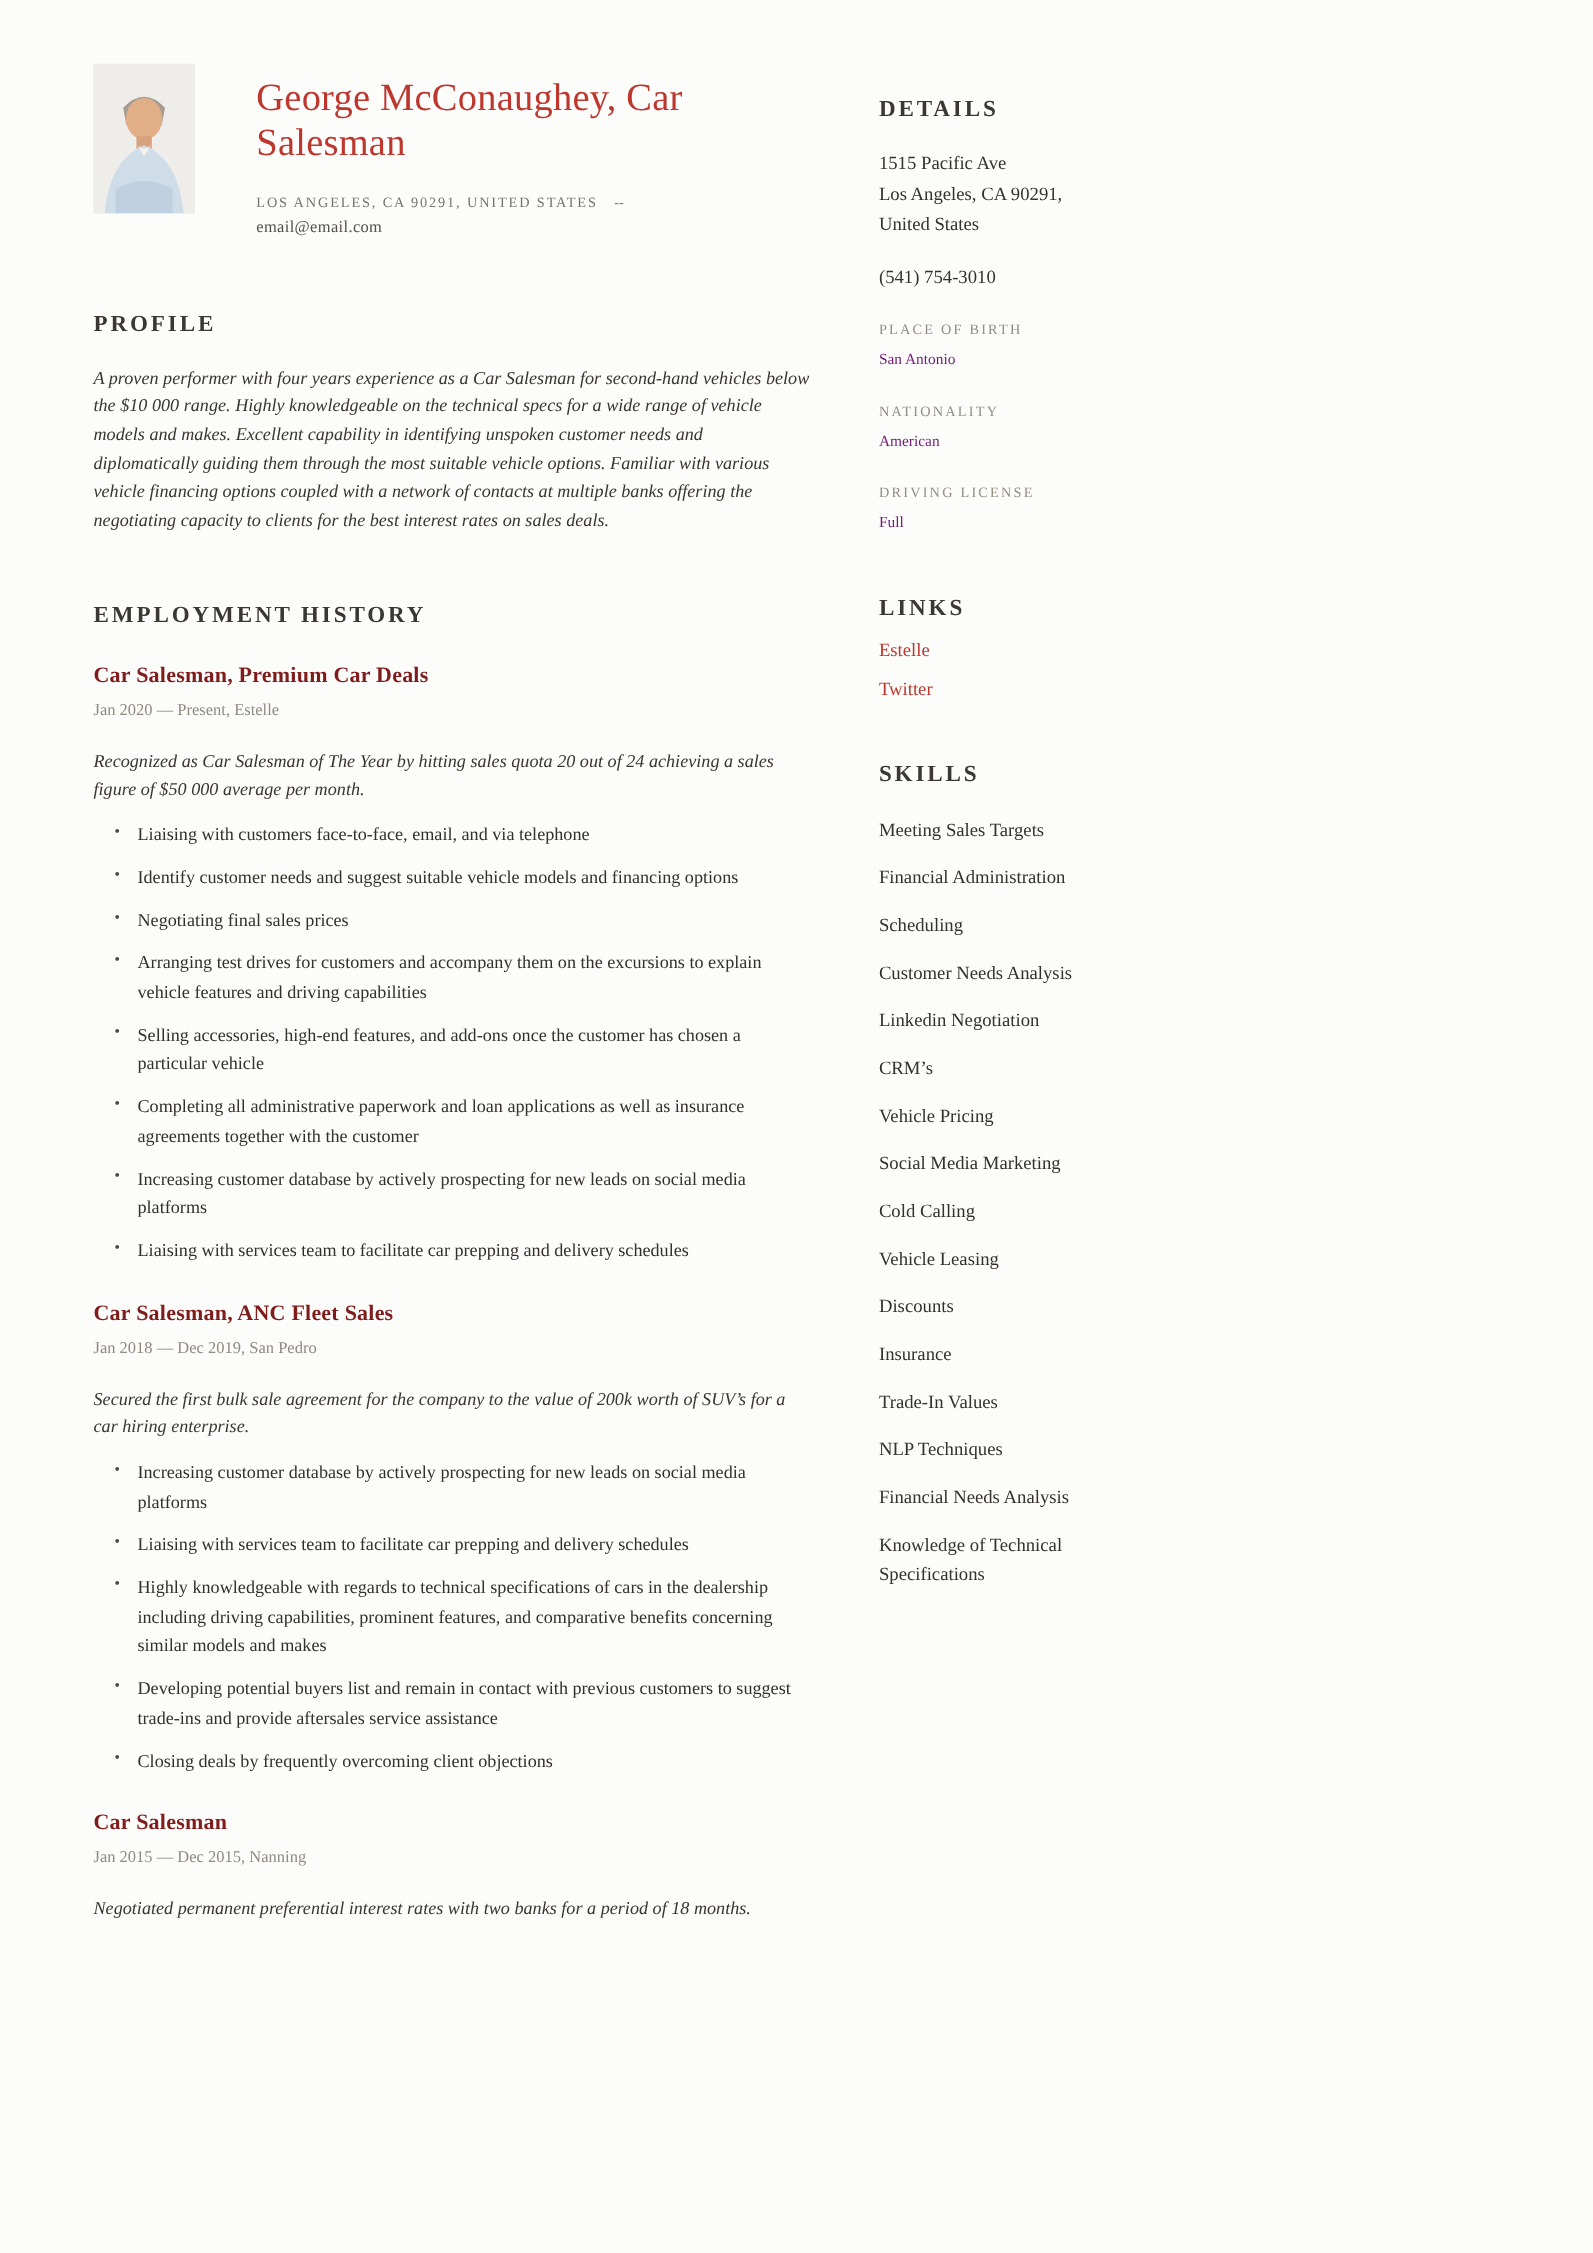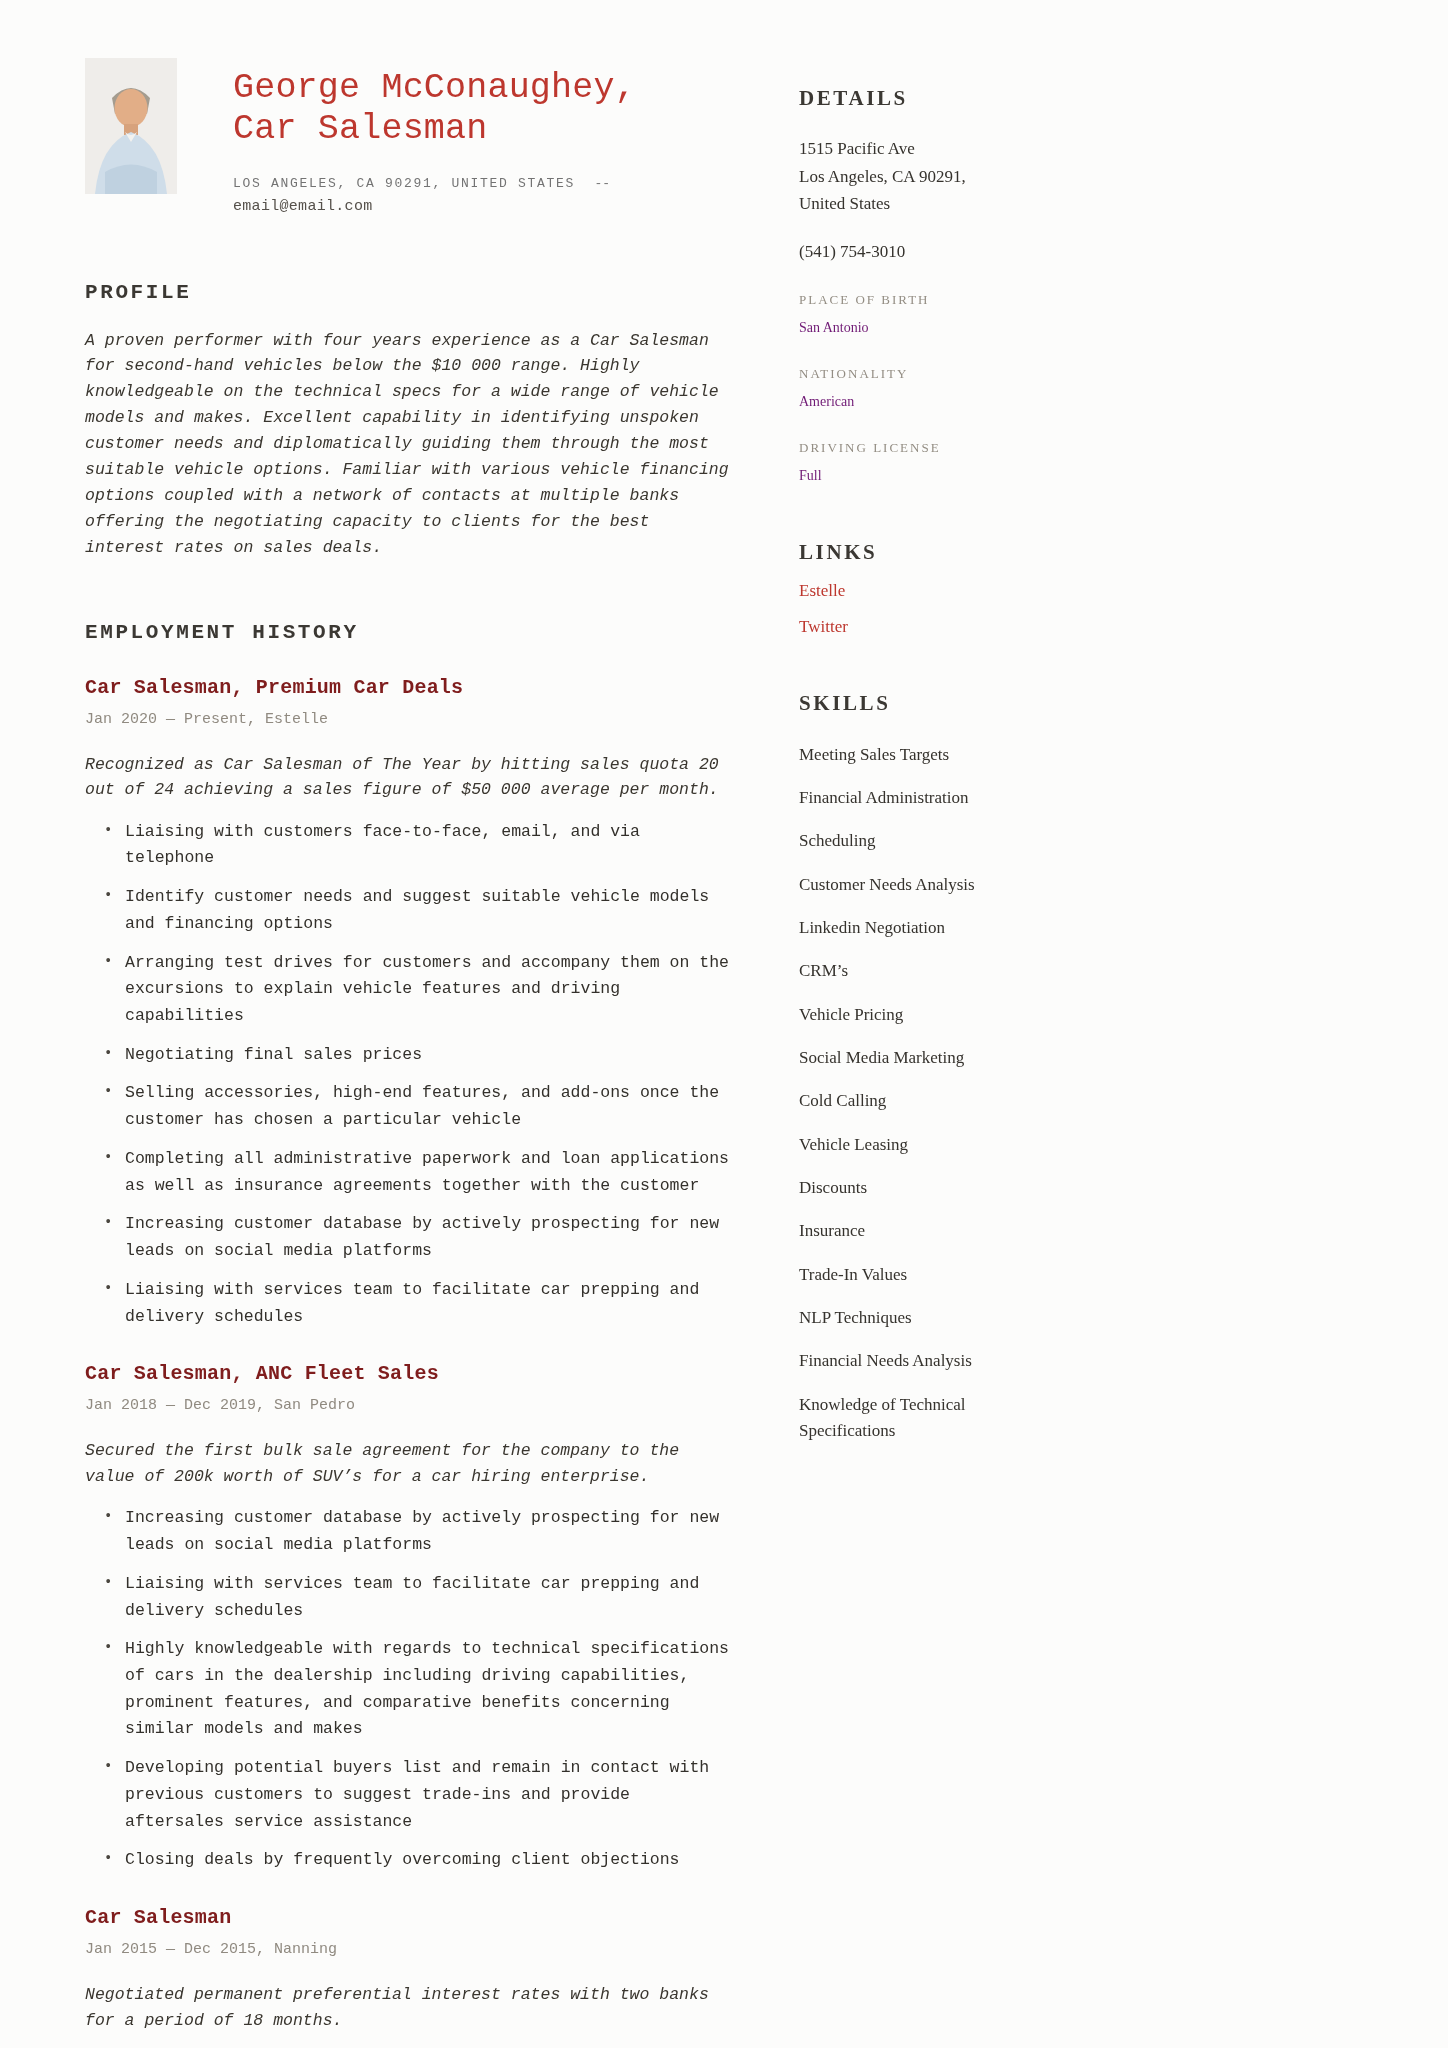--- a/index.html
+++ b/index.html
@@ -7,21 +7,21 @@
   body {
     width:1448px; height:2048px; margin:0 auto;
     background:#fcfcfb;
     font-family:"Liberation Serif","DejaVu Serif",serif;
     color:#35322d;
     overflow:hidden;
   }
   .page { display:flex; align-items:flex-start; padding:58px 0 0 85px; }
 
   
-  .main { width:652px; flex:none;font-family:Liberation Mono, monospace; }
+  .main { width:652px; flex:none; }
 
   .header { display:flex; }
   .photo { width:92px; height:136px; flex:none; overflow:hidden; background:#e7e5e1; }
   .photo svg { display:block; width:100%; height:100%; }
   .header-text { margin-left:56px; padding-top:10px; max-width:480px; }
   h1.name {
     font-size:35px; line-height:1.18; font-weight:400;
     color:#bd372e; letter-spacing:.2px;
   }
   .contact-line {
@@ -120,23 +120,23 @@
           <div class="job">
             <h3 class="job-title">Car Salesman, Premium Car Deals</h3>
             <div class="period">Jan 2020 — Present, Estelle</div>
             <p class="summary">Recognized as Car Salesman of The Year by hitting sales quota 20 out of 24 achieving a sales figure of $50 000 average per month.</p>
             <ul class="bullets">
 
                 <li>Liaising with customers face-to-face, email, and via telephone</li>
 
                 <li>Identify customer needs and suggest suitable vehicle models and financing options</li>
 
+                <li>Negotiating final sales prices</li>
+
                 <li>Arranging test drives for customers and accompany them on the excursions to explain vehicle features and driving capabilities</li>
-
-                <li>Negotiating final sales prices</li>
 
                 <li>Selling accessories, high-end features, and add-ons once the customer has chosen a particular vehicle</li>
 
                 <li>Completing all administrative paperwork and loan applications as well as insurance agreements together with the customer</li>
 
                 <li>Increasing customer database by actively prospecting for new leads on social media platforms</li>
 
                 <li>Liaising with services team to facilitate car prepping and delivery schedules</li>
               </ul>
           </div>

